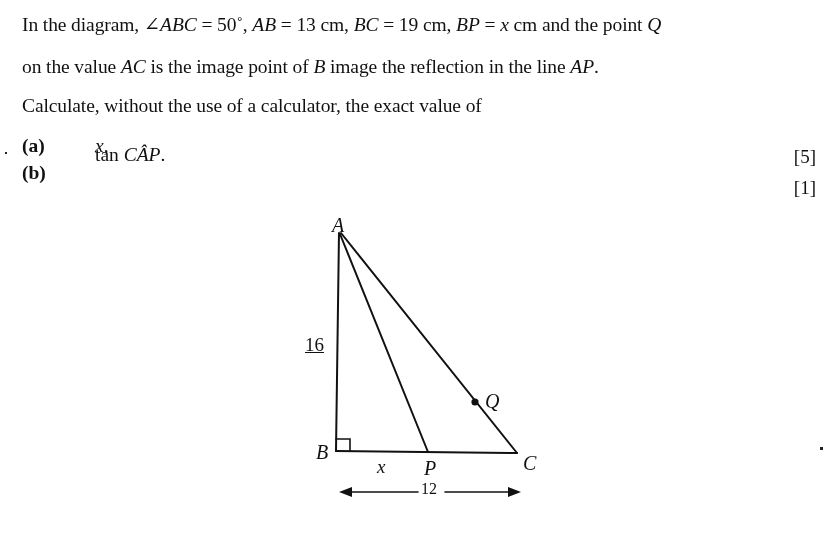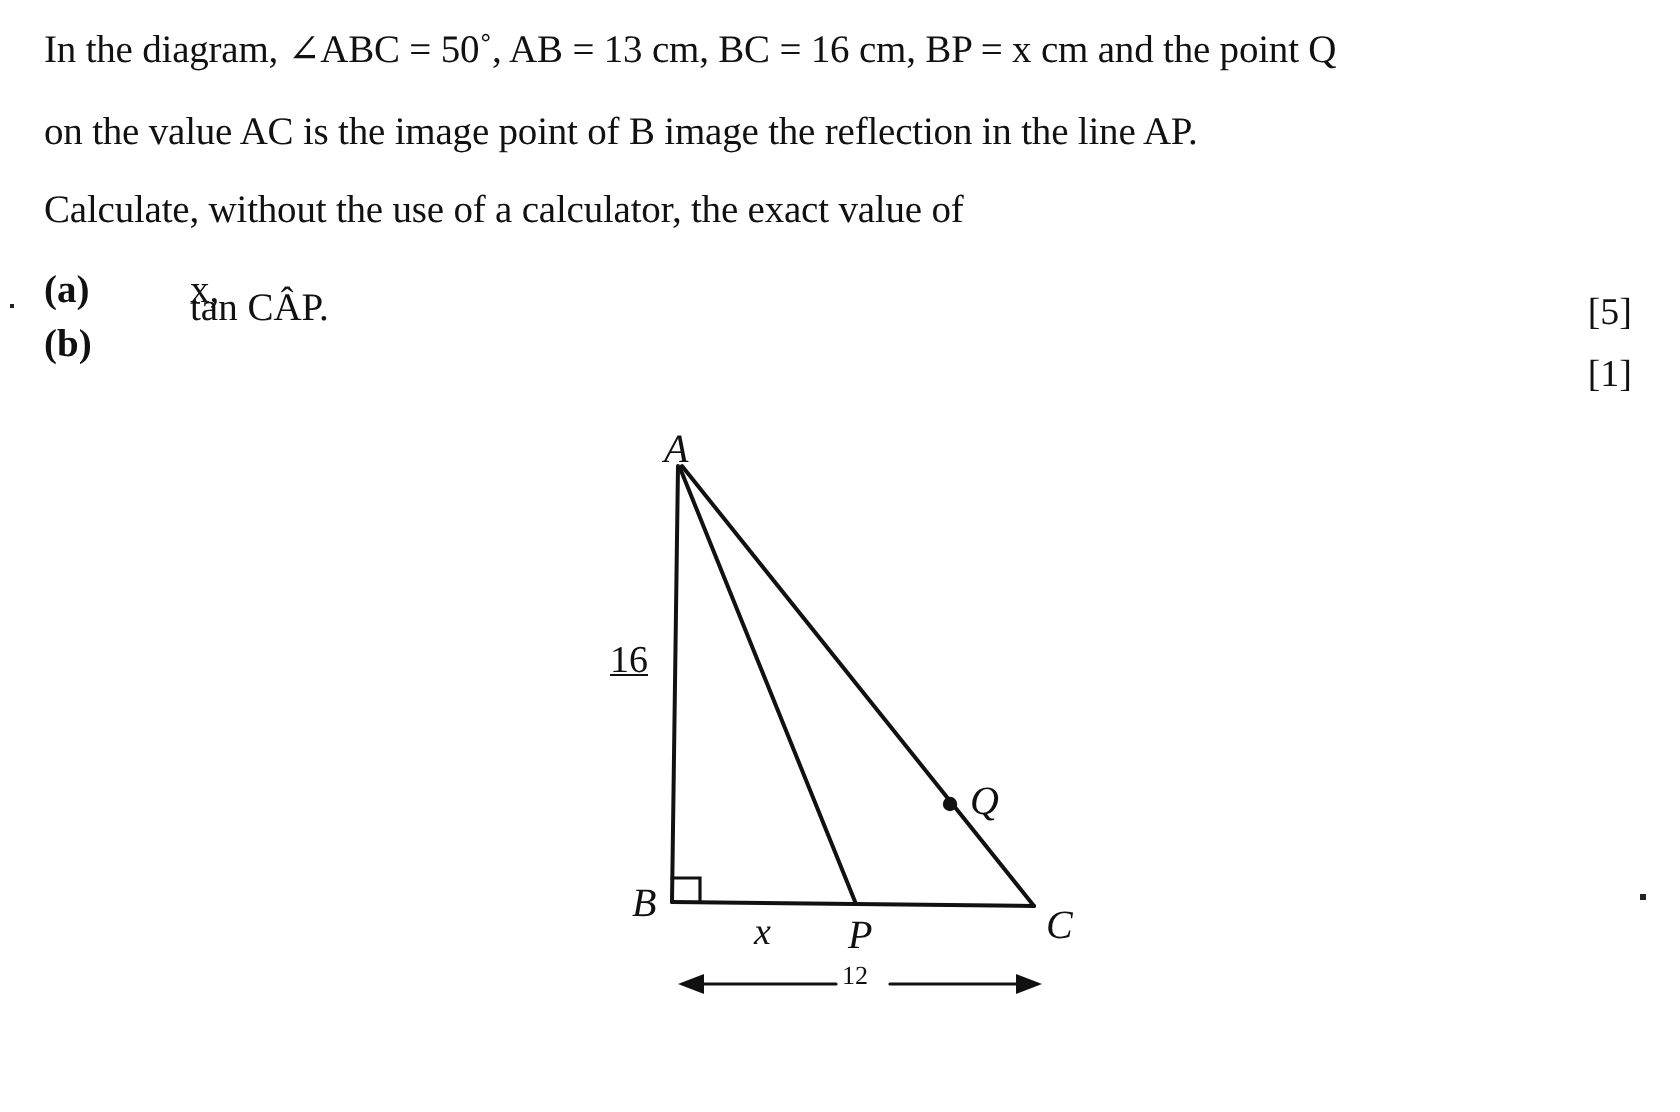--- a/index.html
+++ b/index.html
@@ -1,29 +1,29 @@
 <!DOCTYPE html>
 <html><head>
   <meta charset="utf-8">
   <style>
     html, body { margin: 0; padding: 0; background: #ffffff; }
     body { width: 840px; height: 556px; position: relative; overflow: hidden;
            font-family: "Liberation Serif", "DejaVu Serif", serif; color: #111; }
     .line { position: absolute; font-size: 19.5px; white-space: nowrap; letter-spacing: -0.1px; }
-    .it { }
+    .it { font-style: italic; }
     .marks { position: absolute; font-size: 19px; right: 24px; }
     .part-label { position: absolute; left: 22px; font-weight: bold; font-size: 19.5px; }
     .part-text { position: absolute; left: 95px; font-size: 19.5px; }
     .speck { position: absolute; background: #222; }
   </style>
 </head>
 <body>
 
 <div class="line" style="left:22px; top:13px;">
-  <span>In the diagram, </span><span class="it">∠ABC</span><span> = 50˚, </span><span class="it">AB</span><span> = 13 cm, </span><span class="it">BC</span><span> = 16 cm, </span><span class="it">BP</span><span> = </span><span class="it">x</span><span> cm and the point </span><span class="it">Q</span>
+  <span>In the diagram, </span><span class="it">∠ABC</span><span> = 50˚, </span><span class="it">AB</span><span> = 13 cm, </span><span class="it">BC</span><span> = 19 cm, </span><span class="it">BP</span><span> = </span><span class="it">x</span><span> cm and the point </span><span class="it">Q</span>
 </div>
 
 <div class="line" style="left:22px; top:56px;">
   <span>on the value </span><span class="it">AC</span><span> is the image point of </span><span class="it">B</span><span> image the reflection in the line </span><span class="it">AP</span><span>.</span>
 </div>
 
 <div class="line" style="left:22px; top:95px;">Calculate, without the use of a calculator, the exact value of</div>
 
 <div class="part-label" style="top:135px;">(a)</div>
 <div class="part-text" style="top:135px;">
@@ -61,15 +61,15 @@
   <polygon points="521,492 508,487 508,497" fill="#111"></polygon>
 
   <circle cx="475" cy="402" r="3.6" fill="#111"></circle>
 </svg>
 
 <div style="position:absolute; left:332px; top:214px; font-style:italic; font-size:20px;">A</div>
 <div style="position:absolute; left:316px; top:441px; font-style:italic; font-size:20px;">B</div>
 <div style="position:absolute; left:523px; top:452px; font-style:italic; font-size:20px;">C</div>
 <div style="position:absolute; left:424px; top:457px; font-style:italic; font-size:20px;">P</div>
 <div style="position:absolute; left:485px; top:390px; font-style:italic; font-size:20px;">Q</div>
-<div style="position:absolute; left:305px; top:320px; font-size:19px;text-decoration:underline;">16</div>
+<div style="position:absolute; left:305px; top:334px; font-size:19px;text-decoration:underline;">16</div>
 <div style="position:absolute; left:377px; top:456px; font-style:italic; font-size:19px;">x</div>
-<div style="position:absolute; left:421px; top:480px; font-size:13px;">12</div>
+<div style="position:absolute; left:421px; top:480px; font-size:16px;">12</div>
 
 </body></html>

